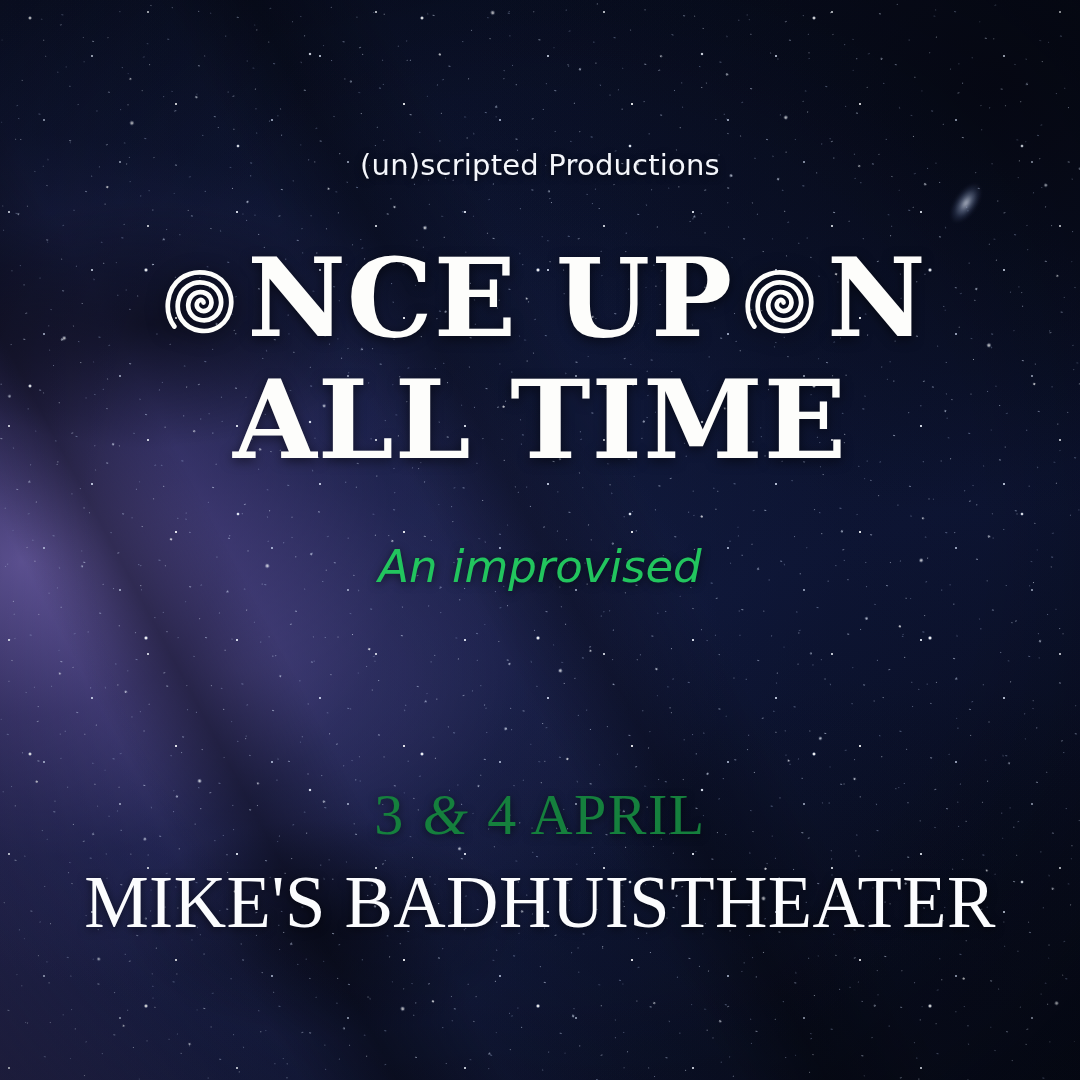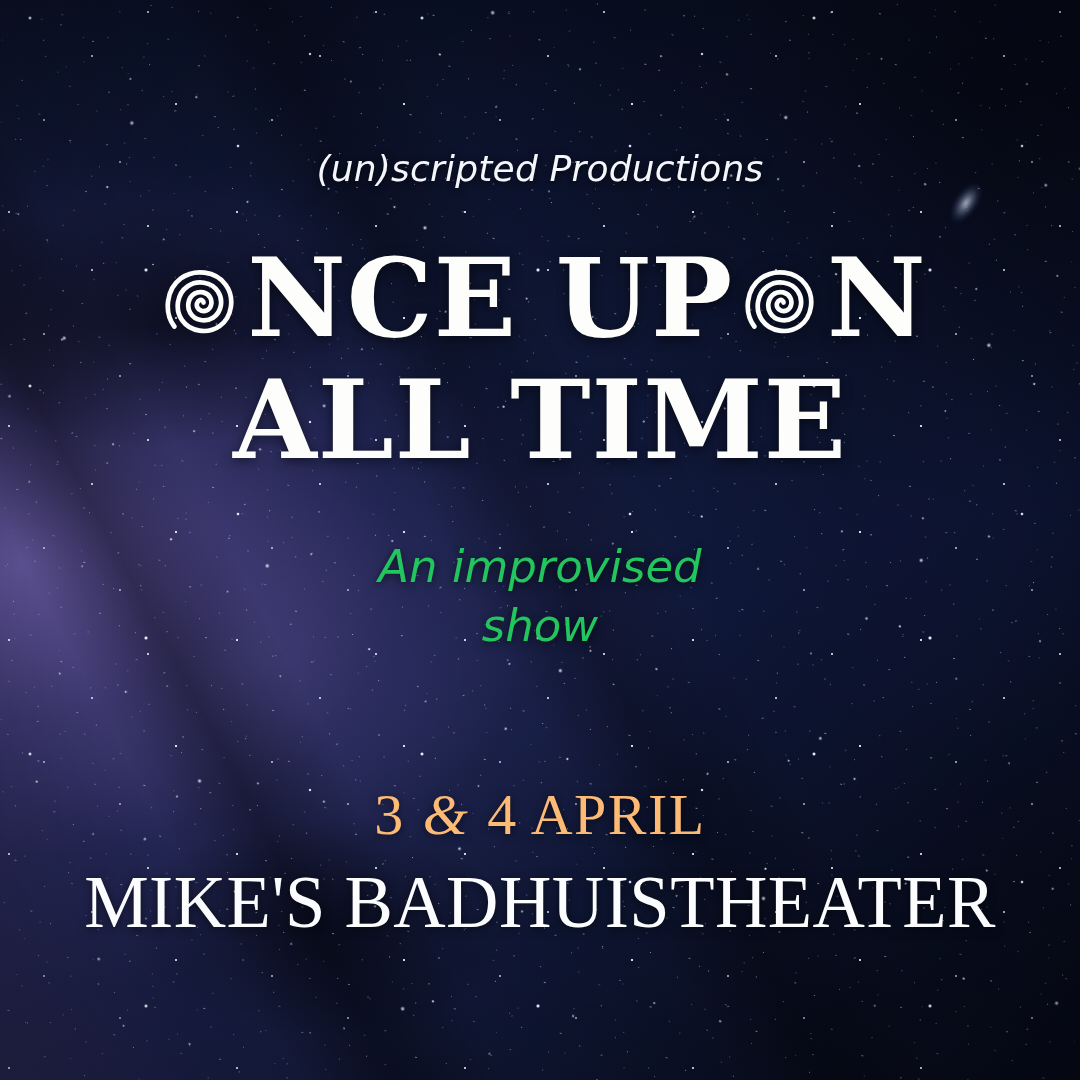--- a/index.html
+++ b/index.html
@@ -191,26 +191,25 @@
     text-align: center;
     color: #ffffff;
   }
 
   .company {
     position: absolute;
     top: 148px;
     left: 0;
     right: 0;
     font-family: "DejaVu Sans", sans-serif;
-    font-size: 36px;
+    font-size: 29px;
     font-weight: 400;
     letter-spacing: 0.2px;
     color: #f4f6fb;
     text-shadow: 0 2px 7px rgba(0,0,0,0.62);
-    font-style: italic;
   }
 
   .title-block {
     position: absolute;
     top: 246px;
     left: 0;
     right: 16px;
     margin-left: 16px;
   }
   .title-line {
@@ -257,21 +256,21 @@
 
   .date-line {
     position: absolute;
     top: 781px;
     left: 0;
     right: 0;
     font-family: "Liberation Serif", "DejaVu Serif", serif;
     font-weight: 400;
     font-size: 58px;
     letter-spacing: 1.5px;
-    color: #fdba74;
+    color: #15803d;
     text-shadow: 0 2px 9px rgba(0,0,0,0.55);
   }
   .date-line .amp { font-style: italic; padding: 0 2px; }
 
   .venue-line {
     position: absolute;
     top: 860px;
     left: 0;
     right: 0;
     font-family: "Liberation Serif", "DejaVu Serif", serif;
@@ -349,21 +348,20 @@
           </svg>
         </span>
         <span>N</span>
       </div>
 
       <div class="title-line l2">ALL TIME</div>
     </div>
 
     <div class="tagline">
       <span class="tl">An improvised</span>
-      <span class="tl">show</span>
     </div>
 
     <div class="date-line">
       <span>3</span>
       <span class="amp">&amp;</span>
       <span>4</span>
       <span>APRIL</span>
     </div>
 
     <div class="venue-line">MIKE'S BADHUISTHEATER</div>

